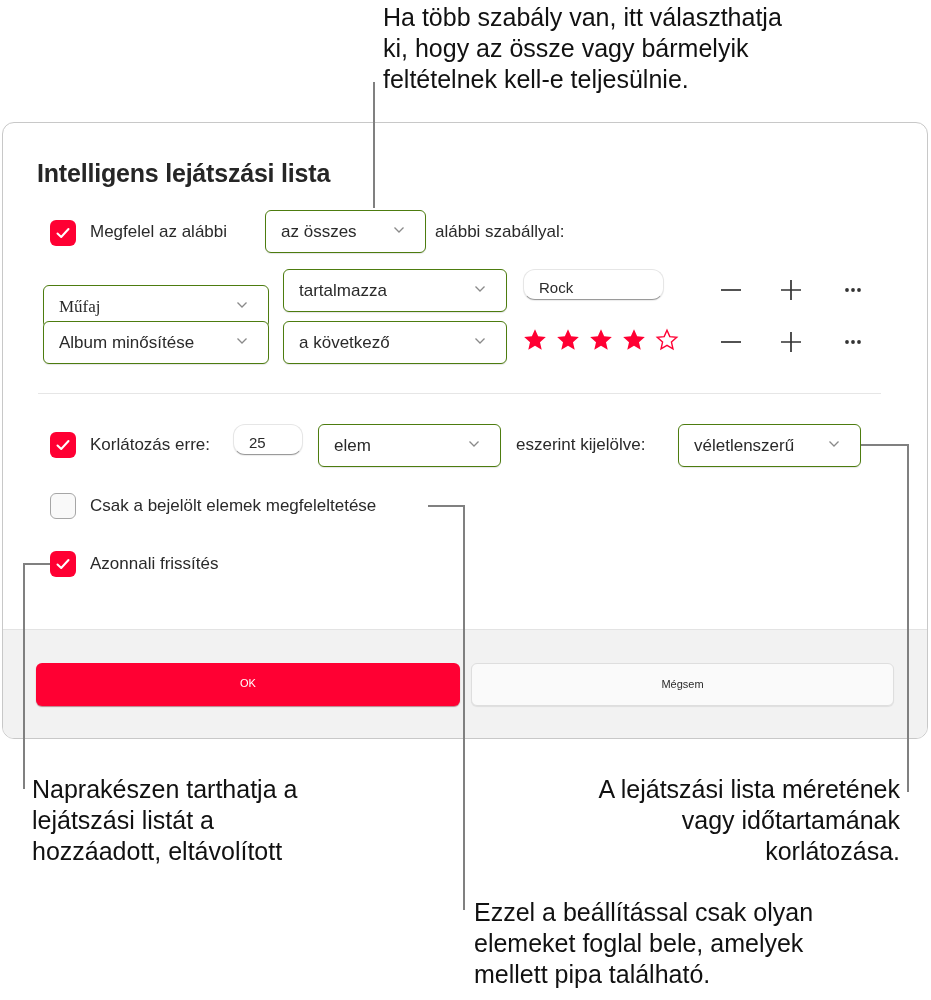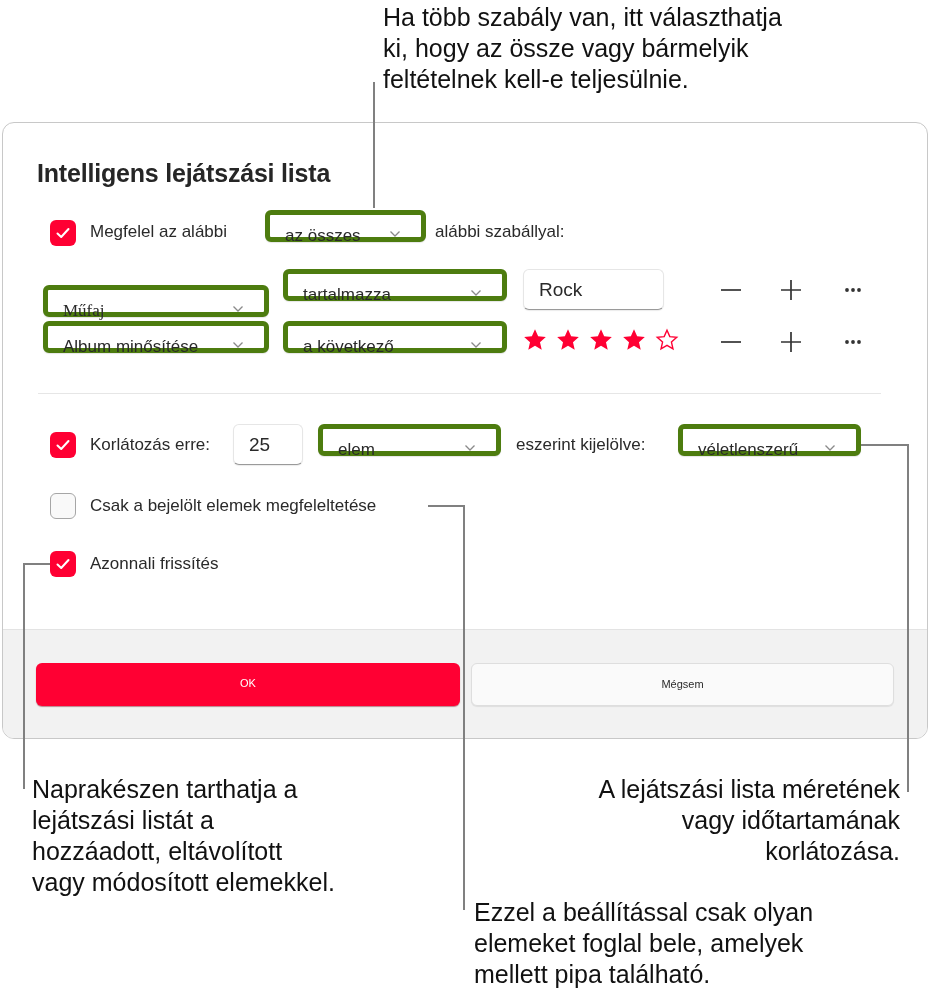--- a/index.html
+++ b/index.html
@@ -24,33 +24,33 @@
     color: #262626; letter-spacing: -0.2px;
   }
   .label { position: absolute; font-size: 17px; color: #2a2a2a; white-space: nowrap; }
   .checkbox {
     position: absolute; width: 26px; height: 26px; border-radius: 6px; box-sizing: border-box;
   }
   .checkbox.on { background: #ff0033; }
   .checkbox.off { background: #f9f9f9; border: 1.5px solid #a6a6a6; }
   .checkbox.on svg { position: absolute; left: 6px; top: 7px; }
   .select {
-    position: absolute; height: 32px; box-sizing: border-box;
-    background: #ffffff; border: 5px solid #4d7c0f; border-radius: 6px;
+    position: absolute; height: 43px; box-sizing: border-box;
+    background: #ffffff; border: 1px solid #4d7c0f; border-radius: 6px;
     box-shadow: 0 1px 1px rgba(0,0,0,0.10);
     font-size: 17px; color: #2a2a2a;
   }
   .select .val { position: absolute; left: 15px; top: 11px; white-space: nowrap; }
   .select .chev { position: absolute; right: 20px; top: 15px; }
   .textfield {
-    position: absolute; height: 41px; box-sizing: border-box;
-    background: #ffffff; border: 1px solid #e6e6e6; border-radius: 6px;
+    position: absolute; height: 31px; box-sizing: border-box;
+    background: #ffffff; border: 1px solid #e6e6e6; border-radius: 12px;
     border-bottom: 1.5px solid #9a9a9a;
     box-shadow: 0 1px 1px rgba(0,0,0,0.08);
-    font-size: 19px; color: #2a2a2a;
+    font-size: 15px; color: #2a2a2a;
   }
   .textfield .val { position: absolute; left: 15px; top: 9px; }
   .iconbtn { position: absolute; width: 30px; height: 30px; }
   .iconbtn svg { position: absolute; left: 0; top: 0; }
   .divider {
     position: absolute; left: 35px; top: 270px; width: 843px; height: 1px; background: #e6e6e6;
   }
   .btn {
     position: absolute; top: 540px; height: 43px; box-sizing: border-box; border-radius: 6px;
     font-size: 11px; text-align: center; line-height: 41px;
@@ -217,21 +217,20 @@
 <div class="leader" style="left:428px; top:505px; width:37px; height:2px;"></div>
 <div class="leader" style="left:463px; top:505px; width:2px; height:405px;"></div>
 
 <div class="leader" style="left:861px; top:444px; width:48px; height:2px;"></div>
 <div class="leader" style="left:907px; top:444px; width:2px; height:348px;"></div>
 
 <div class="callout" style="left:32px; top:774px;">
   <div>Naprakészen tarthatja a</div>
   <div>lejátszási listát a</div>
   <div>hozzáadott, eltávolított</div>
-  <div>vagy módosított elemekkel.</div>
 </div>
 
 <div class="callout" style="right:31px; top:774px; text-align:right;">
   <div>A lejátszási lista méretének</div>
   <div>vagy időtartamának</div>
   <div>korlátozása.</div>
 </div>
 
 <div class="callout" style="left:474px; top:897px;">
   <div>Ezzel a beállítással csak olyan</div>

